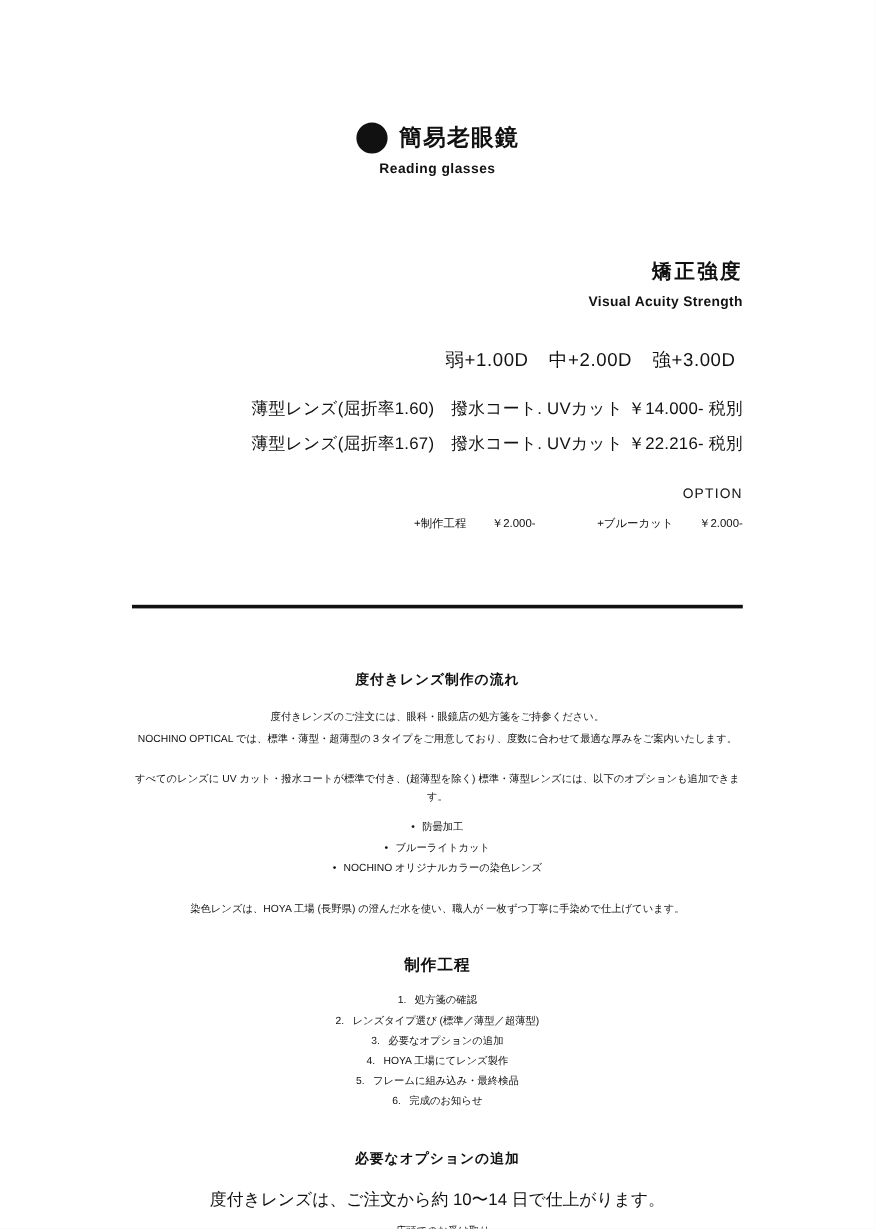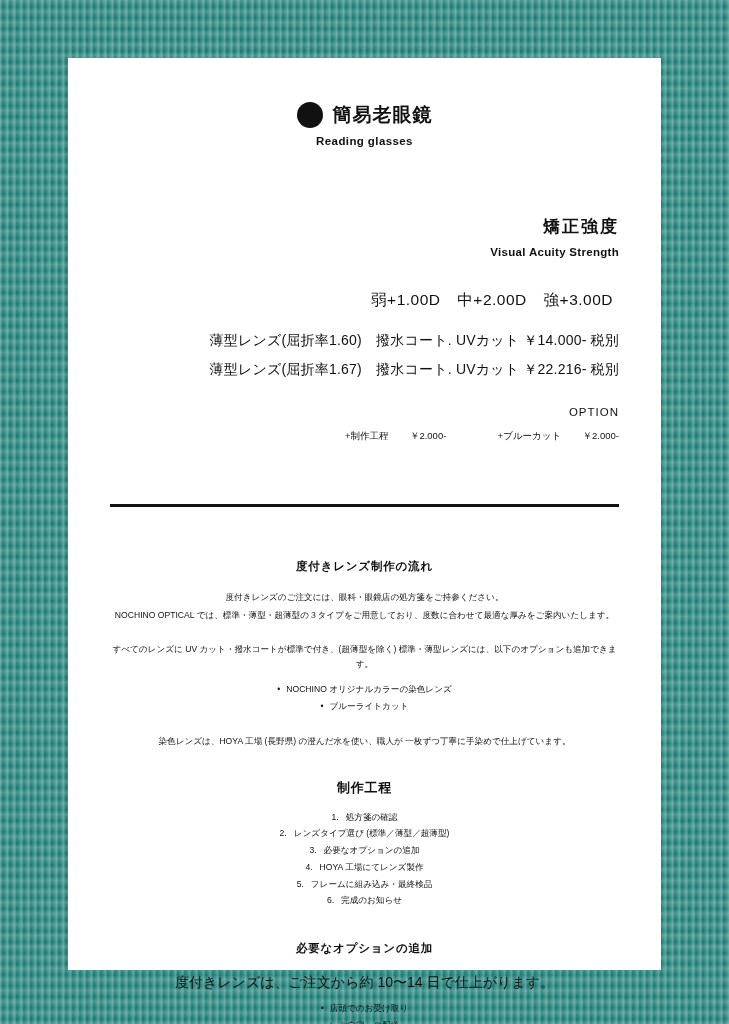--- a/index.html
+++ b/index.html
@@ -10,21 +10,21 @@
     width: 729px;
     height: 1024px;
     background: #e8f0ec;
     font-family: "Liberation Sans", sans-serif;
     overflow: hidden;
   }
   #page-root {
     position: relative;
     width: 729px;
     height: 1024px;
-    background: #0f766e;
+    background: #ffffff;
   }
   
   #page-root::before {
     content: "";
     position: absolute;
     inset: 0;
     background:
       repeating-linear-gradient(90deg, rgba(255,255,255,0.35) 0px, rgba(255,255,255,0.0) 3px, rgba(255,255,255,0.25) 7px),
       repeating-linear-gradient(0deg, rgba(255,255,255,0.22) 0px, rgba(255,255,255,0.0) 5px, rgba(255,255,255,0.18) 11px);
     pointer-events: none;
@@ -251,22 +251,23 @@
 
     <div class="flow">
       <div class="flow-title">度付きレンズ制作の流れ</div>
 
       <div class="flow-p">度付きレンズのご注文には、眼科・眼鏡店の処方箋をご持参ください。</div>
       <div class="flow-p tight">NOCHINO OPTICAL では、標準・薄型・超薄型の３タイプをご用意しており、度数に合わせて最適な厚みをご案内いたします。</div>
 
       <div class="flow-p gap-lg">すべてのレンズに UV カット・撥水コートが標準で付き、(超薄型を除く) 標準・薄型レンズには、以下のオプションも追加できます。</div>
 
       <ul class="bullets">
+        <li>防曇加工</li>
+        <li>ブルーライトカット</li>
         <li>NOCHINO オリジナルカラーの染色レンズ</li>
-        <li>ブルーライトカット</li>
       </ul>
 
       <div class="flow-p gap-lg">染色レンズは、HOYA 工場 (長野県) の澄んだ水を使い、職人が 一枚ずつ丁寧に手染めで仕上げています。</div>
 
       <div class="steps-title">制作工程</div>
       <ol class="steps">
         <li>
           <span class="num">1.</span><span>処方箋の確認</span>
         </li>
         <li>

